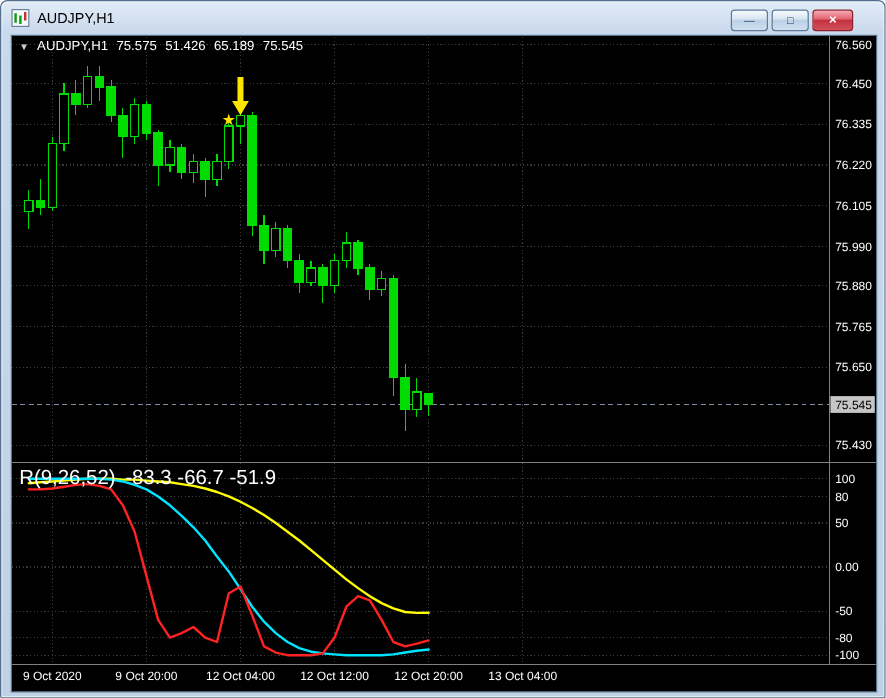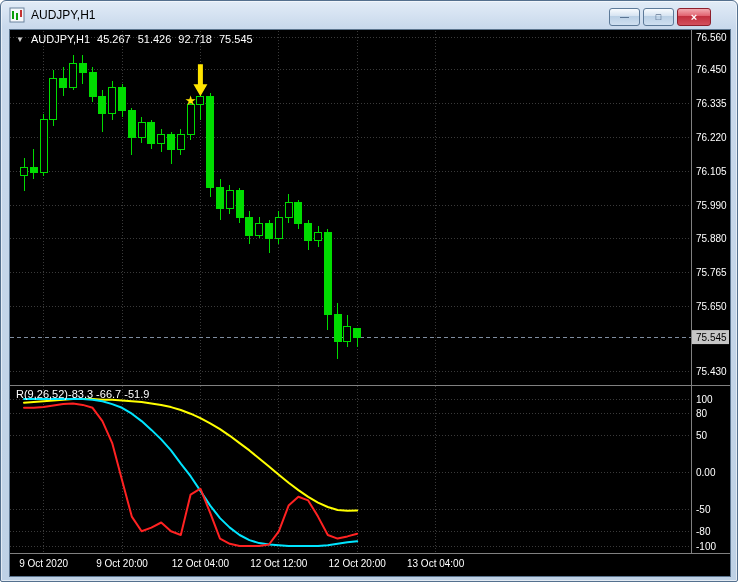--- a/index.html
+++ b/index.html
@@ -22,21 +22,21 @@
   }
   .cap-btn.close{
     width:32px;color:#fff;font-weight:bold;font-size:11px;border-color:#8e1f2c;
     background:linear-gradient(180deg,#f2aab1,#e05f6c 45%,#c22f3e 46%,#d2505d);
   }
   .client{position:absolute;left:9px;top:29px;width:720px;height:546px;background:#000;box-shadow:0 0 0 1px #5b748e;}
   .client svg{position:absolute;left:0;top:0;}
   svg text{font-family:"Liberation Sans",sans-serif;}
   .info-line{position:absolute;left:6px;top:3px;color:#fff;font-size:11px;display:flex;gap:7px;white-space:nowrap;}
   .info-line .dd{font-size:8px;color:#cfcfcf;padding-top:2px;}
-  .ind-label{position:absolute;left:6px;top:358px;color:#fff;font-size:11px;display:flex;gap:0;white-space:nowrap;}
+  .ind-label{position:absolute;left:6px;top:358px;color:#fff;font-size:17px;display:flex;gap:8px;white-space:nowrap;}
 </style>
 </head>
 <body>
 
 <div class="window">
   <div class="titlebar">
     <span class="app-icon">
       <svg width="16" height="16" viewBox="0 0 16 16">
         <rect x="1" y="1" width="14" height="14" fill="#f5f8fb" stroke="#6b839e"></rect>
         <line x1="4" y1="4" x2="4" y2="12" stroke="#0a9d0a" stroke-width="2"></line>
@@ -193,23 +193,23 @@
         <text x="686" y="482.75" fill="#ffffff" font-size="10">-50</text>
         <text x="686" y="504.8" fill="#ffffff" font-size="10">-80</text>
         <text x="686" y="519.5" fill="#ffffff" font-size="10">-100</text>
         <rect x="682" y="0" width="38" height="523" fill="rgba(0,0,0,0)"></rect>
         <rect x="0" y="524" width="720" height="22" fill="rgba(0,0,0,0)"></rect>
       </svg>
 
     <div class="info-line">
       <span class="dd">▼</span>
       <span>AUDJPY,H1</span>
-      <span>45.267</span>
+      <span>75.575</span>
       <span>51.426</span>
-      <span>92.718</span>
+      <span>65.189</span>
       <span>75.545</span>
     </div>
 
     <div class="ind-label">
       <span>R(9,26,52)</span>
       <span>-83.3 -66.7 -51.9</span>
     </div>
   </div>
 </div>
 

